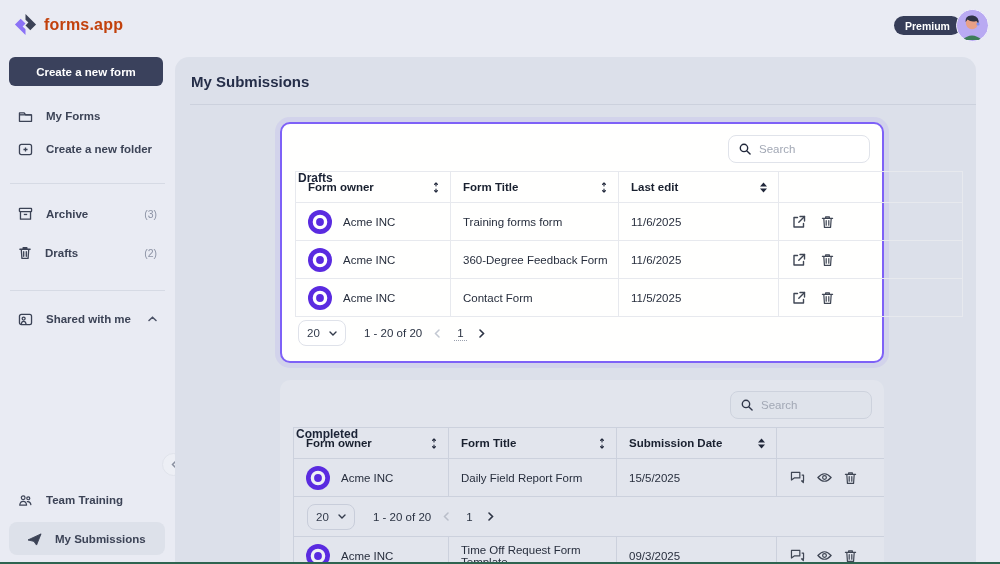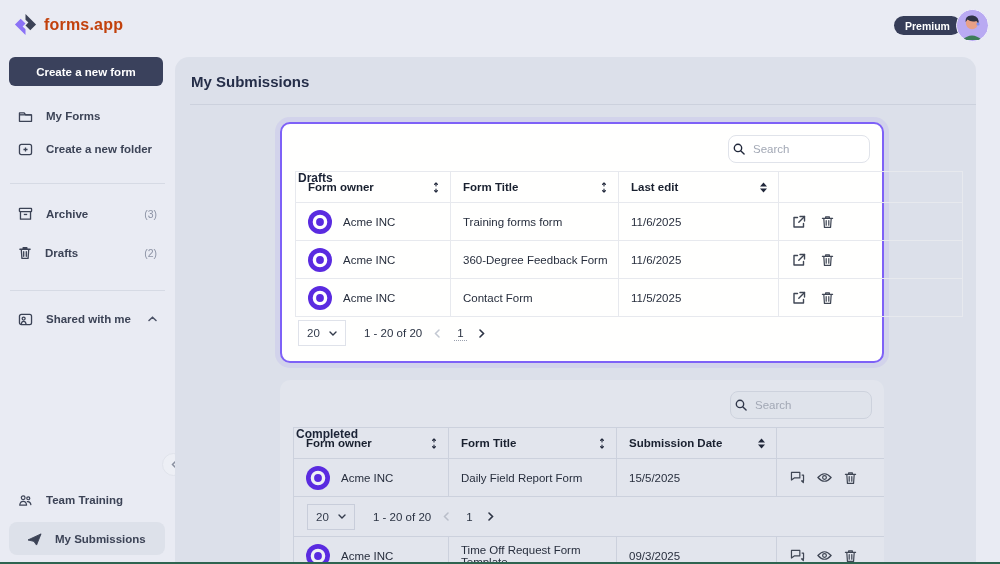--- a/index.html
+++ b/index.html
@@ -57,21 +57,21 @@
   .card { position:absolute; left:105px; width:604px; border-radius:10px; }
   .card.drafts {
     top:65px; height:241px; background:#fffffe;
     border:2px solid #7e61f7; box-shadow:0 0 0 5px rgba(130,97,247,.10);
   }
   .card.completed { top:323px; height:186px; background:#e2e5ed; overflow:hidden; border-radius:10px 10px 0 0; }
 
   .card-label { position:absolute; left:16px; top:19px; font-size:12px; font-weight:800; color:#1c2437;margin-top:28px; }
   .searchbox {
     position:absolute; right:12px; top:11px; width:142px; height:28px;
-    border-radius:8px; display:flex; align-items:center; gap:8px; padding:0 4px;
+    border-radius:8px; display:flex; align-items:center; gap:8px; padding:0 10px;
   }
   .drafts .searchbox { background:#fff; border:1px solid #e0e3ea; }
   .completed .searchbox { background:#dfe3eb; border:1px solid #cdd2dd; }
   .searchbox input {
     border:none; outline:none; background:transparent; width:100%;
     font-family:inherit; font-size:11.5px; color:#39404f;
   }
   .searchbox input::placeholder { color:#a2a8b5; }
 
   .tbl { position:absolute; left:13px; top:47px; width:668px; }
@@ -90,21 +90,21 @@
   .sort { margin-left:auto; margin-right:10px; color:#20273a; }
   .owner-badge { width:24px; height:24px; margin-right:11px; flex:0 0 auto; }
   .acts { display:flex; align-items:center; gap:15px; padding-left:13px; color:#3f4654; }
   .acts .aic { cursor:pointer; display:flex; }
   .completed .pag-row { height:40px; border-top:1px solid #ccd1dd; display:flex; align-items:center; }
 
   .pagination { display:flex; align-items:center; }
   .drafts .pagination { position:absolute; left:16px; top:196px; }
   .completed .pagination { padding-left:3px; }
   .psize {
-    width:48px; height:26px; border-radius:0; display:flex; align-items:center;
+    width:48px; height:26px; border-radius:8px; display:flex; align-items:center;
     justify-content:center; gap:9px; font-size:11.5px; color:#333b4c; cursor:pointer;
   }
   .drafts .psize { border:1px solid #dfe2ea; background:#fff; }
   .completed .psize { border:1px solid #c8cdda; background:transparent; }
   .prange { margin-left:18px; font-size:11.5px; color:#2a3242; }
   .pprev { margin-left:12px; color:#c3c8d2; cursor:default; display:flex; }
   .pnum { margin-left:14px; font-size:11.5px; color:#2a3242; cursor:pointer; padding:1px 3px; }
   .drafts .pnum { border-bottom:1px dotted #9aa0ae; }
   .pnext { margin-left:12px; color:#2d3445; cursor:pointer; display:flex; }
 

